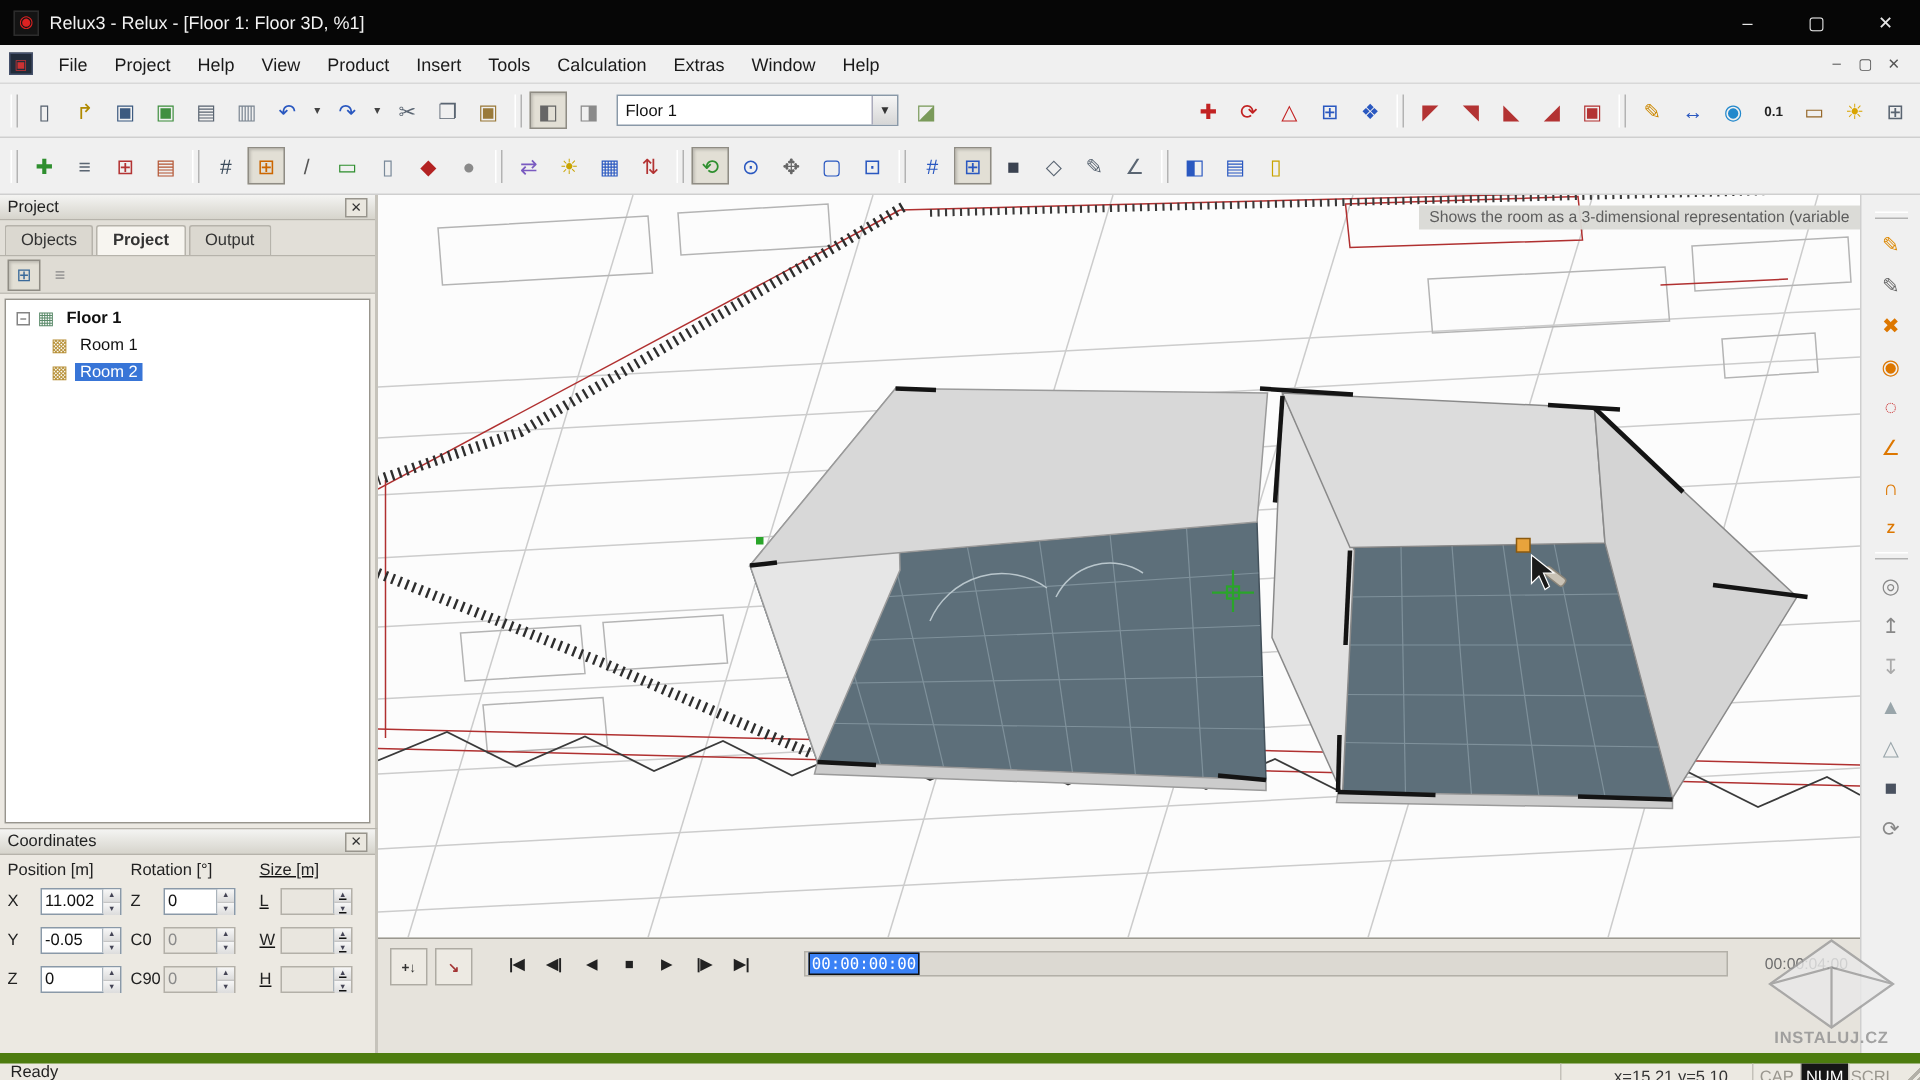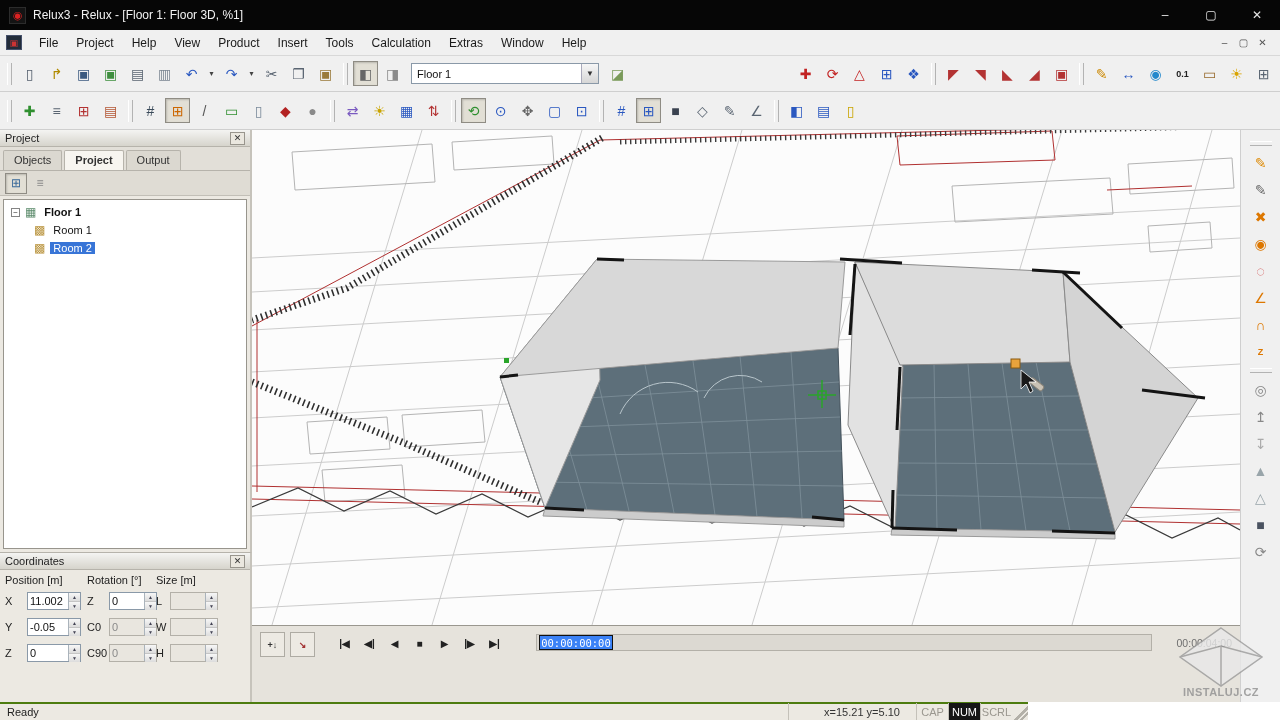--- a/index.html
+++ b/index.html
@@ -67,21 +67,21 @@
   .tree-label { padding:0 3px; }
   .tree-label.root { font-weight:bold; }
   .tree-label.selected { background:#3875d7; color:#fff; }
 
   #coordinates-panel { position:absolute; left:0; top:552px; width:252px; height:150px;
     background:#ece9e2; border-right:2px solid #c6c3bb; border-top:1px solid #b6b3ab; }
   .coord-body { position:relative; height:152px; }
   .coord-col { position:absolute; top:4px; }
   .coord-col.c1 { left:5px; }
   .coord-col.c2 { left:87px; }
-  .coord-col.c3 { left:156px; }
+  .coord-col.c3 { left:173px;text-decoration:underline; }
   .coord-group-label { height:18px; font-size:11px; color:#222; }
   .coord-row { display:flex; align-items:center; margin-bottom:8px; }
   .coord-label { width:22px; color:#222; }
   .c3 .coord-label { width:14px; }
   .spin { display:flex; border:1px solid #8a99a8; background:#fff; height:18px; }
   .spin.disabled { background:#e9e6df; border-color:#b3b0a8; color:#8a8a8a; }
   .spin input { width:40px; border:none; outline:none; font-family:inherit; font-size:11px;
     padding:0 2px; background:transparent; color:inherit; }
   .c2 .spin input, .c3 .spin input { width:34px; }
   .spin-btns { width:12px; display:flex; flex-direction:column; border-left:1px solid #aab3bb; }
@@ -113,22 +113,22 @@
   .ta-end { position:absolute; right:8px; top:11px; color:#6e6e6e;
     font-family:Liberation Sans, sans-serif; font-size:10.5px; }
 
   
   #right-toolbar { position:absolute; right:0; top:130px; width:40px; height:572px; background:#f0f0f0;
     border-left:1px solid #cfcfcf; display:flex; flex-direction:column; align-items:center; padding-top:8px; }
   #right-toolbar .tb-btn { margin:1px 0; }
   .tb-grip-h { width:22px; height:5px; margin:3px 0; border-top:1px solid #fff; border-bottom:1px solid #b3b3b3; }
 
   
-  #statusbar { position:absolute; left:0; top:702px; width:1028px; height:18px; background:#ece9e2;
-    border-top:2px solid #4d7c0f; display:flex; align-items:center; }
+  #statusbar { position:absolute; left:0; top:702px; width:1280px; height:18px; background:#ece9e2;
+    border-top:7px solid #4d7c0f; display:flex; }
   .sb-ready { padding-left:7px; flex:1; color:#222; }
   .sb-cell { border-left:1px solid #c4c1b9; height:18px; display:flex; align-items:center;
     justify-content:center; color:#333; }
   .sb-coords { width:128px;padding-left:19px; }
   .sb-flag { width:32px; color:#9a978f; }
   .sb-flag.on { background:#161616; color:#fff; }
   .sb-grip { width:16px; height:18px;
     background:linear-gradient(135deg, transparent 55%, #b3b0a8 55%, #b3b0a8 65%, transparent 65%, transparent 72%, #b3b0a8 72%, #b3b0a8 82%, transparent 82%); }
 
   
@@ -518,20 +518,21 @@
       <rect x="566" y="261" width="8" height="8"></rect>
     </g>
     <rect x="252" y="228" width="5" height="5" fill="#2aa52a"></rect>
 
     <rect x="759" y="229" width="9" height="9" fill="#e8a33c" stroke="#8a5a10"></rect>
 
     <rect x="780" y="247" width="16" height="6" rx="2" transform="rotate(38 780 247)" fill="#c9c2b5" stroke="#8a8478"></rect>
     <polygon points="769,240 769,259 774,254 778,263 781,261 777,252 784,252" fill="#1a1a1a" stroke="#ffffff" stroke-width="0.8"></polygon>
   </svg>
 
+  <div class="tooltip">Shows the room as a 3-dimensional representation (variable</div>
 
   <div id="time-axis">
     <div class="ta-body">
       <span class="ta-tools">
           <span class="tb-btn txt" style="color: rgb(51, 51, 51);">+↓</span>
           <span class="tb-btn txt" style="color: rgb(163, 51, 51);">↘</span>
         </span>
       <span class="ta-playback">
           <span class="tb-btn txt" style="color: rgb(34, 34, 34);">|◀</span>
           <span class="tb-btn txt" style="color: rgb(34, 34, 34);">◀|</span>

